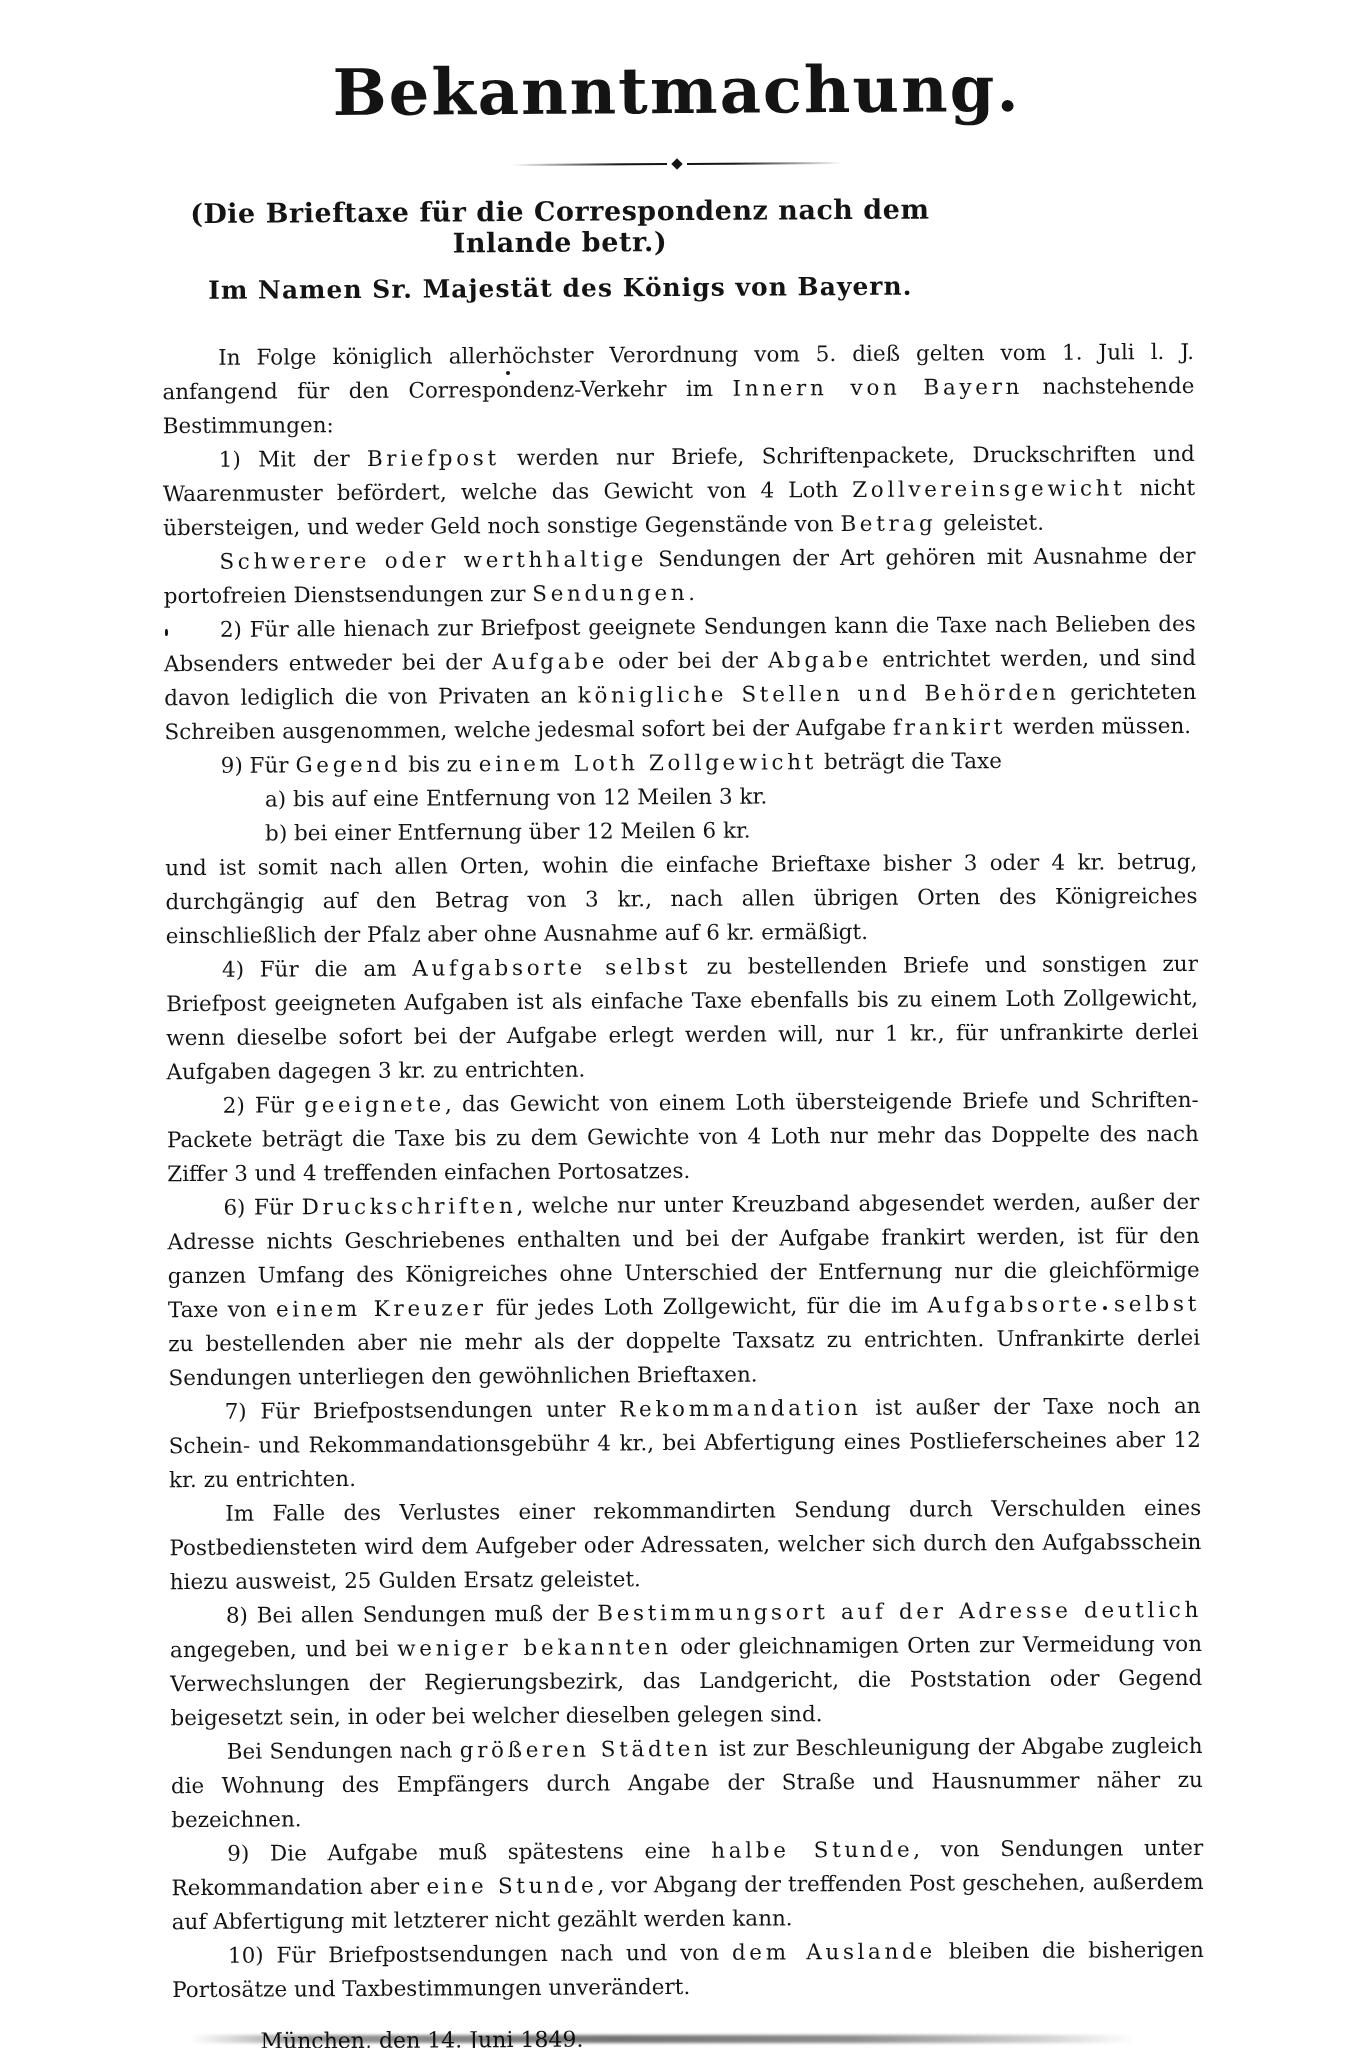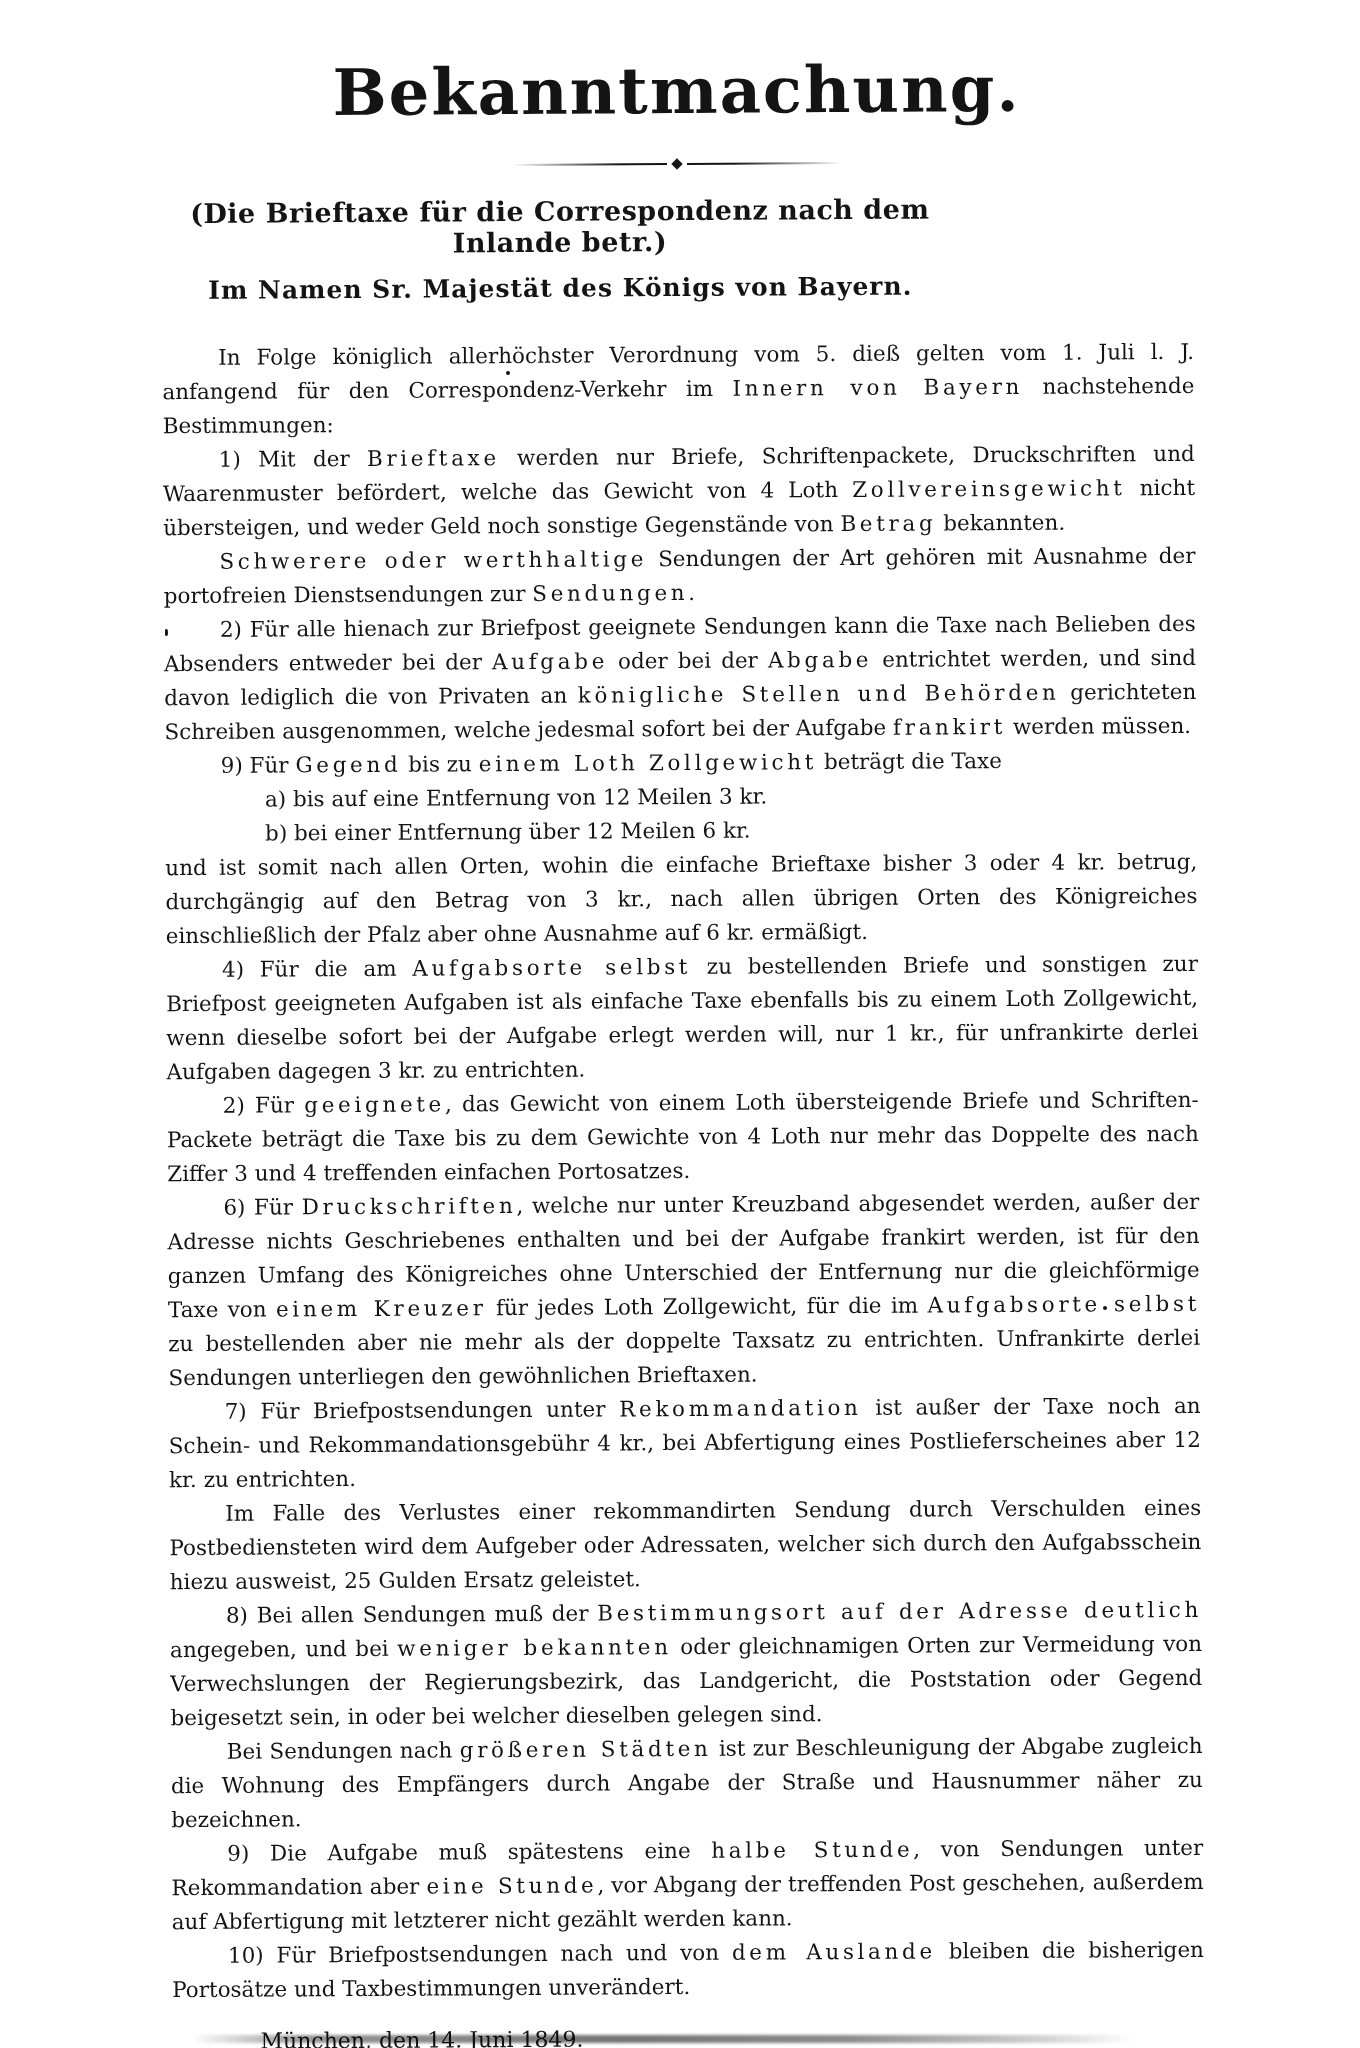--- a/index.html
+++ b/index.html
@@ -115,21 +115,21 @@
     <span class="dv-line right"></span>
   </div>
 
   <div class="heading-block">
     <h2 class="subject-line">(Die Brieftaxe für die Correspondenz nach dem Inlande betr.)</h2>
     <h3 class="proclamation-line">Im Namen Sr. Majestät des Königs von Bayern.</h3>
   </div>
 
   <div class="doc-body" id="doc-body">
       <p class="para indent"><span>In Folge königlich allerhöchster Verordnung vom 5. dieß gelten vom 1. Juli l. J. anfangend für den Correspondenz-Verkehr im </span><span class="sperr">Innern von Bayern</span><span> nachstehende Bestimmungen:</span></p>
-      <p class="para indent"><span>1) Mit der </span><span class="sperr">Brieftaxe</span><span> werden nur Briefe, Schriftenpackete, Druckschriften und Waarenmuster befördert, welche das Gewicht von 4 Loth </span><span class="sperr">Zollvereinsgewicht</span><span> nicht übersteigen, und weder Geld noch sonstige Gegenstände von </span><span class="sperr">Betrag</span><span> bekannten.</span></p>
+      <p class="para indent"><span>1) Mit der </span><span class="sperr">Briefpost</span><span> werden nur Briefe, Schriftenpackete, Druckschriften und Waarenmuster befördert, welche das Gewicht von 4 Loth </span><span class="sperr">Zollvereinsgewicht</span><span> nicht übersteigen, und weder Geld noch sonstige Gegenstände von </span><span class="sperr">Betrag</span><span> geleistet.</span></p>
       <p class="para indent"><span class="sperr">Schwerere oder werthhaltige</span><span> Sendungen der Art gehören mit Ausnahme der portofreien Dienstsendungen zur </span><span class="sperr">Sendungen</span><span>.</span></p>
       <p class="para indent"><span>2) Für alle hienach zur Briefpost geeignete Sendungen kann die Taxe nach Belieben des Absenders entweder bei der </span><span class="sperr">Aufgabe</span><span> oder bei der </span><span class="sperr">Abgabe</span><span> entrichtet werden, und sind davon lediglich die von Privaten an </span><span class="sperr">königliche Stellen und Behörden</span><span> gerichteten Schreiben ausgenommen, welche jedesmal sofort bei der Aufgabe </span><span class="sperr">frankirt</span><span> werden müssen.</span></p>
       <p class="para indent"><span>9) Für </span><span class="sperr">Gegend</span><span> bis zu </span><span class="sperr">einem Loth Zollgewicht</span><span> beträgt die Taxe</span></p>
       <p class="para list"><span>a) bis auf eine Entfernung von 12 Meilen 3 kr.</span></p>
       <p class="para list"><span>b) bei einer Entfernung über 12 Meilen 6 kr.</span></p>
       <p class="para flush"><span>und ist somit nach allen Orten, wohin die einfache Brieftaxe bisher 3 oder 4 kr. betrug, durchgängig auf den Betrag von 3 kr., nach allen übrigen Orten des Königreiches einschließlich der Pfalz aber ohne Ausnahme auf 6 kr. ermäßigt.</span></p>
       <p class="para indent"><span>4) Für die am </span><span class="sperr">Aufgabsorte selbst</span><span> zu bestellenden Briefe und sonstigen zur Briefpost geeigneten Aufgaben ist als einfache Taxe ebenfalls bis zu einem Loth Zollgewicht, wenn dieselbe sofort bei der Aufgabe erlegt werden will, nur 1 kr., für unfrankirte derlei Aufgaben dagegen 3 kr. zu entrichten.</span></p>
       <p class="para indent"><span>2) Für </span><span class="sperr">geeignete</span><span>, das Gewicht von einem Loth übersteigende Briefe und Schriften-Packete beträgt die Taxe bis zu dem Gewichte von 4 Loth nur mehr das Doppelte des nach Ziffer 3 und 4 treffenden einfachen Portosatzes.</span></p>
       <p class="para indent"><span>6) Für </span><span class="sperr">Druckschriften</span><span>, welche nur unter Kreuzband abgesendet werden, außer der Adresse nichts Geschriebenes enthalten und bei der Aufgabe frankirt werden, ist für den ganzen Umfang des Königreiches ohne Unterschied der Entfernung nur die gleichförmige Taxe von </span><span class="sperr">einem Kreuzer</span><span> für jedes Loth Zollgewicht, für die im </span><span class="sperr">Aufgabsorte selbst</span><span> zu bestellenden aber nie mehr als der doppelte Taxsatz zu entrichten. Unfrankirte derlei Sendungen unterliegen den gewöhnlichen Brieftaxen.</span></p>
       <p class="para indent"><span>7) Für Briefpostsendungen unter </span><span class="sperr">Rekommandation</span><span> ist außer der Taxe noch an Schein- und Rekommandationsgebühr 4 kr., bei Abfertigung eines Postlieferscheines aber 12 kr. zu entrichten.</span></p>

